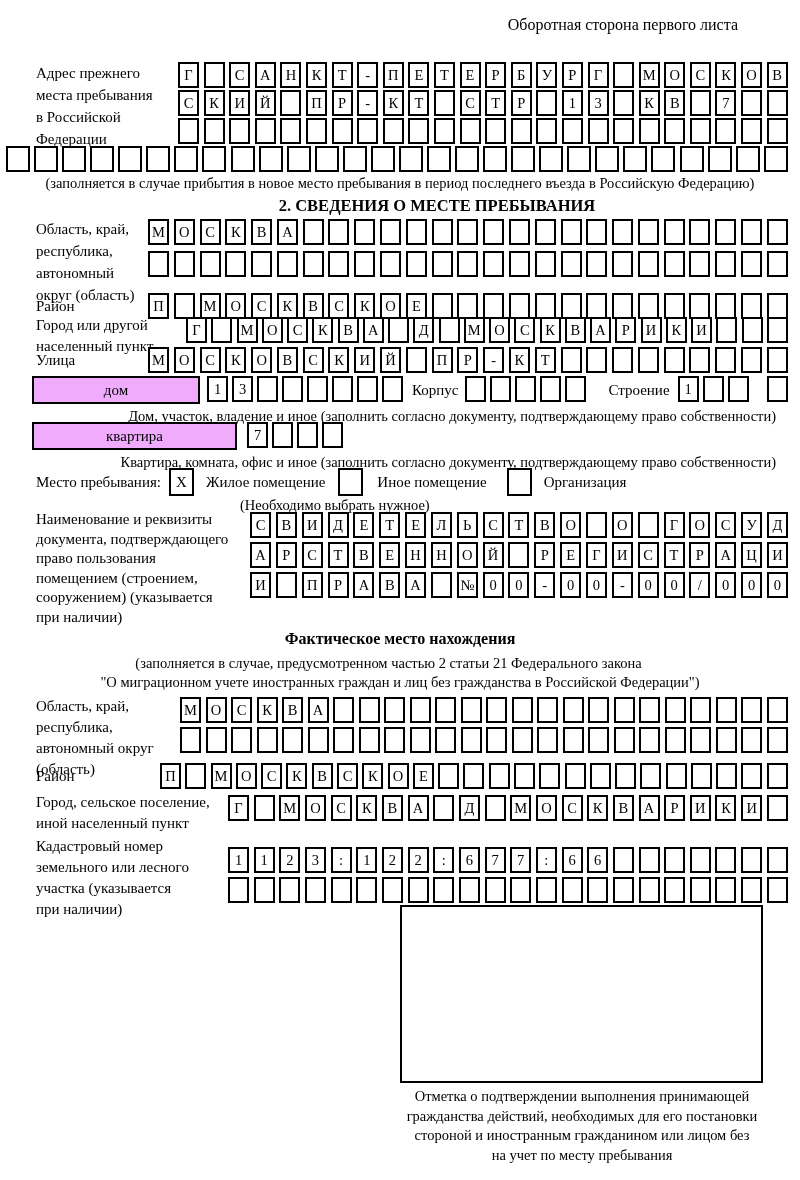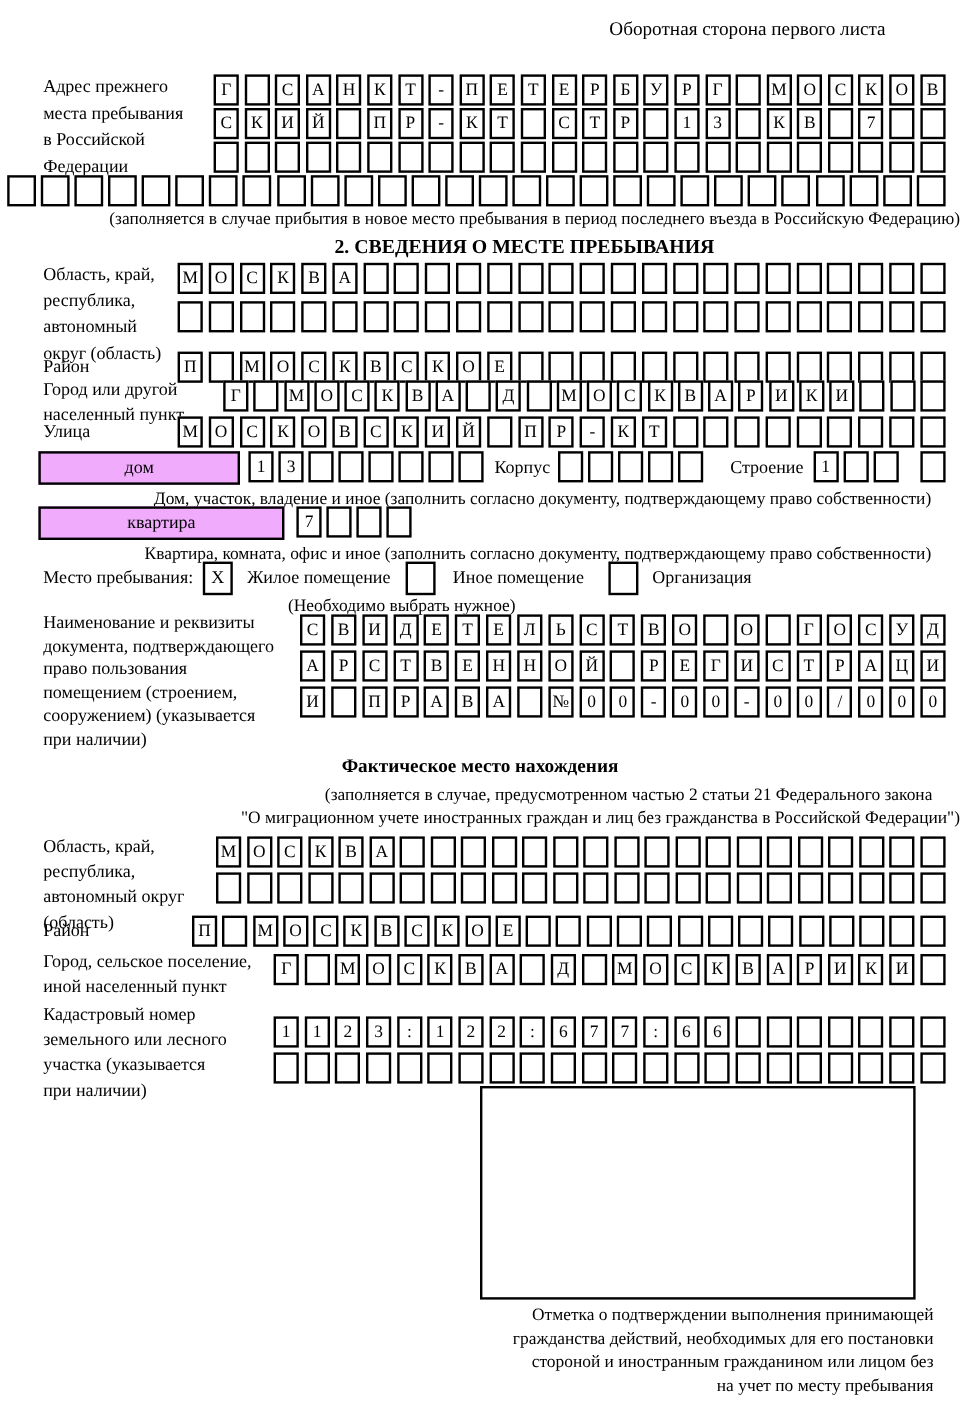--- a/index.html
+++ b/index.html
@@ -11,21 +11,21 @@
   .lbl { font-size:15px; line-height:22px; }
   .lbl.lh21 { line-height:21px; }
   .lbl.lh19 { line-height:19.5px; }
   .boxes { display:flex; justify-content:space-between; }
   .boxes.tight { justify-content:flex-start; gap:4px; }
   .cell { flex:0 0 auto; width:21px; height:26px; border:2px solid #000; display:flex;
           align-items:center; justify-content:center; font-size:14.5px; background:#fff; }
   .wide-cells .cell { width:24px; }
   .rect { border:2px solid #000; height:28px; display:flex; align-items:center;
           justify-content:center; font-size:15px; background:#f0abfc; flex:0 0 auto; }
-  .caption { font-size:14.5px; text-align:right; }
+  .caption { font-size:14.5px; text-align:center; }
   .caption.left { text-align:right; }
   .h-bold { font-weight:bold; font-size:16.5px; text-align:center; }
   .inline-row { display:flex; align-items:center; font-size:15px; }
   .cbox { width:25px; height:28px; border:2px solid #000; display:inline-flex; align-items:center;
           justify-content:center; font-size:15px; flex:0 0 auto; background:#fff; }
   #stroenie-boxes .cell:last-child { margin-left:14px; }
   .stamp-box { border:2px solid #000; background:#fff; }
 </style>
 </head>
 <body>

